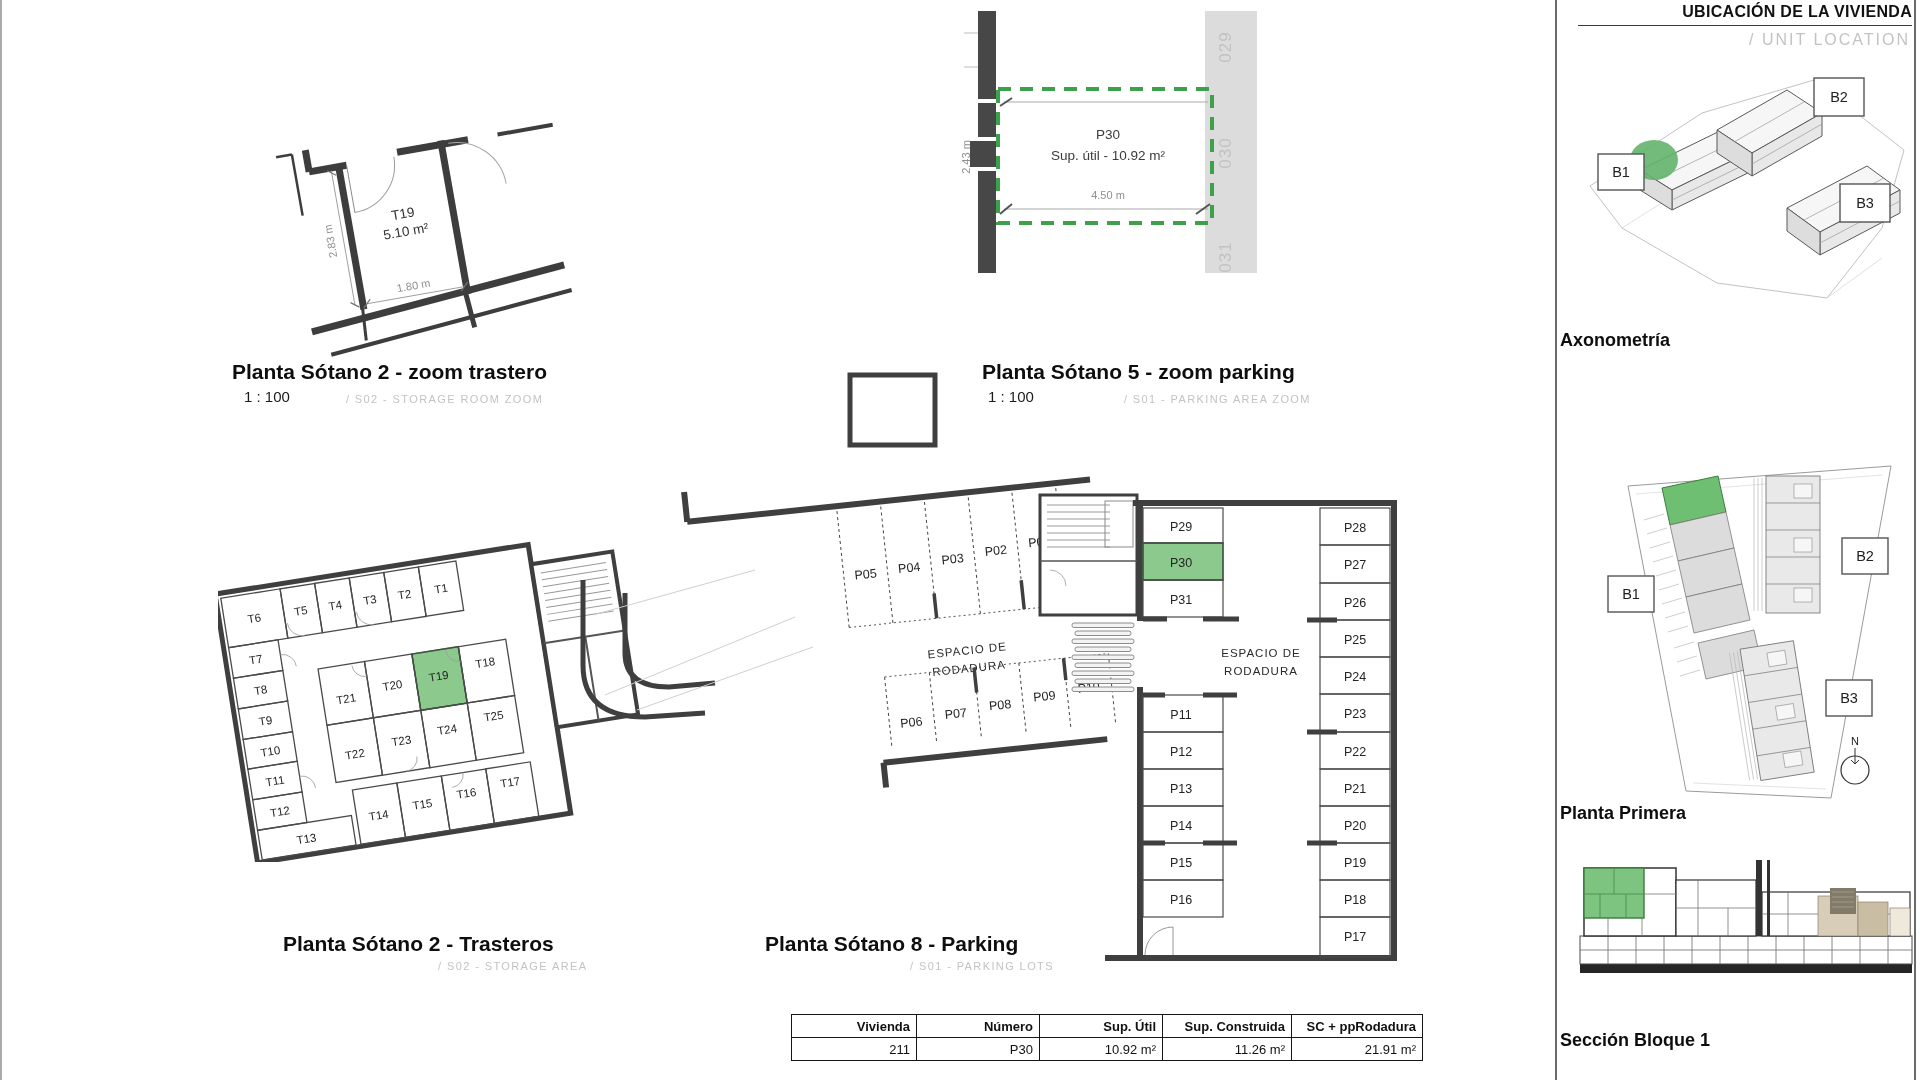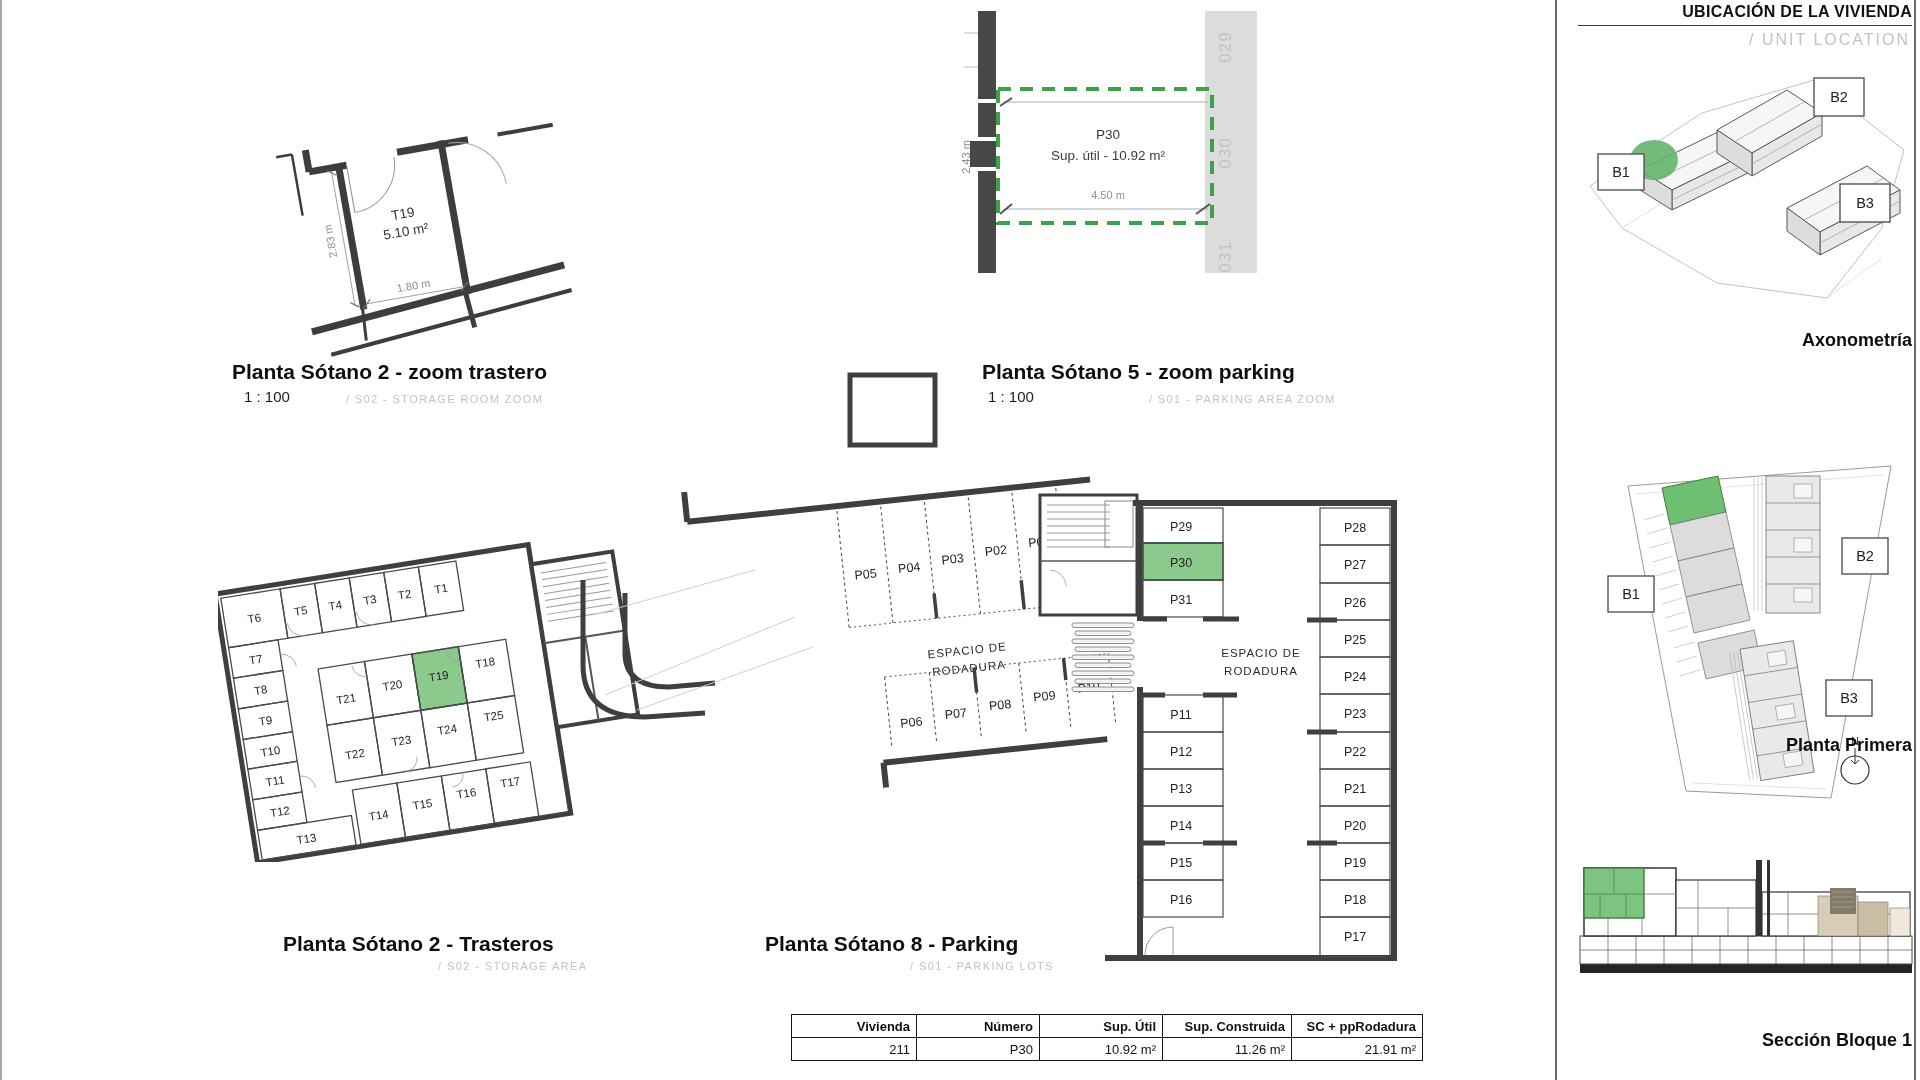--- a/index.html
+++ b/index.html
@@ -7,21 +7,21 @@
          font-family:"Liberation Sans",sans-serif;overflow:hidden}
   .abs{position:absolute}
   .vline{position:absolute;top:0;width:2px;height:1080px;background:#6a6a6a}
   .edge{position:absolute;top:0;left:0;width:2px;height:1080px;background:#aaaaaa}
   .h-title{font-weight:bold;font-size:21px;color:#0e0e0e;white-space:nowrap}
   .h-sub{display:flex;align-items:flex-end;margin-top:4px}
   .scale{font-size:15px;color:#1c1c1c}
   .code{font-size:11px;color:#c3c3c3;letter-spacing:1.4px;white-space:nowrap}
   .side-title{font-weight:bold;font-size:16px;color:#111;text-align:right;letter-spacing:.3px}
   .side-sub{font-size:16px;color:#c3c3c3;letter-spacing:2px;text-align:right}
-  .side-cap{font-weight:bold;font-size:18px;color:#0e0e0e;text-align:right}
+  .side-cap{font-weight:bold;font-size:18px;color:#0e0e0e;text-align:left}
   .rule{position:absolute;height:0;border-top:1.5px solid #3a3a3a}
   table.spec{border-collapse:collapse;font-size:13px;color:#111}
   table.spec td{border:1.3px solid #161616;text-align:right;padding:1px 6px;height:20px}
   table.spec .hd td{font-weight:bold}
   svg text{font-family:"Liberation Sans",sans-serif}
   .cl{font-size:11.5px;fill:#242424}
   .sl{font-size:12.5px;fill:#242424}
   .esp{font-size:11.5px;fill:#2a2a2a;letter-spacing:1px}
   .dim{font-size:11px;fill:#8f8f8f}
   .gname{font-size:17px;fill:#c2c2c2;letter-spacing:1px}
@@ -93,21 +93,21 @@
     <text x="146" y="136" text-anchor="middle" font-size="13.5" fill="#3c3c3c">P30</text>
     <text x="146" y="157" text-anchor="middle" font-size="13.5" fill="#3c3c3c">Sup. útil - 10.92 m²</text>
     <text class="dim" x="146" y="196" text-anchor="middle" font-size="12.5">4.50 m</text>
     <text class="dim" transform="rotate(-90 8 154)" x="8" y="154" text-anchor="middle">2.43 m</text>
   </svg>
 
   <div class="abs" style="left:982px;top:360px;width:430px">
     <div class="h-title">Planta Sótano 5 - zoom parking</div>
     <div class="h-sub">
       <span class="scale" style="margin-left:6px">1 : 100</span>
-      <span class="code" style="margin-left:115px">/ S01 - PARKING AREA ZOOM</span>
+      <span class="code" style="margin-left:90px">/ S01 - PARKING AREA ZOOM</span>
     </div>
   </div>
 
   <svg class="abs" style="left:218px;top:512px" width="440" height="350" viewBox="0 0 440 350" style2="overflow:visible">
     <g transform="rotate(-9 210 180)">
 
       <rect x="15" y="50" width="317" height="272" fill="#ffffff" stroke="#3f3f3f" stroke-width="5"></rect>
       <rect x="332" y="70" width="82" height="165" fill="#ffffff" stroke="#3f3f3f" stroke-width="4"></rect>
 
       <path d="M340,80 H406 M340,87 H406 M340,94 H406 M340,101 H406 M340,108 H406 M340,115 H406 M340,122 H406 M340,129 H406" stroke="#999" stroke-width="1" fill="none"></path>
@@ -417,21 +417,21 @@
     <text class="blab" x="267" y="113" text-anchor="middle">B2</text>
     <rect x="228" y="232" width="46" height="36" fill="#fff" stroke="#555" stroke-width="1.4"></rect>
     <text class="blab" x="251" y="255" text-anchor="middle">B3</text>
 
     <g>
       <circle cx="257" cy="322" r="14" fill="none" stroke="#333" stroke-width="1.2"></circle>
       <path d="M257,300 V316 M253,312 L257,316 L261,312" stroke="#333" stroke-width="1" fill="none"></path>
       <text x="257" y="297" text-anchor="middle" font-size="11" fill="#222">N</text>
     </g>
   </svg>
-  <div class="abs side-cap" style="left:1560px;top:735px;width:352px">Planta Primera</div>
+  <div class="abs side-cap" style="left:1560px;top:803px;width:352px">Planta Primera</div>
 
   <svg class="abs" style="left:1578px;top:852px" width="340" height="132" viewBox="0 0 340 132">
     <rect x="2" y="112" width="332" height="9" fill="#262626"></rect>
     <rect x="2" y="84" width="332" height="28" fill="#ffffff" stroke="#4a4a4a" stroke-width="1"></rect>
     <path d="M30,84 V112 M58,84 V112 M86,84 V112 M114,84 V112 M142,84 V112 M170,84 V112 M198,84 V112 M226,84 V112 M254,84 V112 M282,84 V112 M310,84 V112 M2,98 H334" stroke="#6a6a6a" stroke-width=".8" fill="none"></path>
 
     <rect x="6" y="16" width="92" height="68" fill="#ffffff" stroke="#333" stroke-width="1.5"></rect>
     <rect x="98" y="28" width="80" height="56" fill="#ffffff" stroke="#333" stroke-width="1.2"></rect>
     <rect x="184" y="40" width="148" height="44" fill="#ffffff" stroke="#333" stroke-width="1.2"></rect>
     <path d="M6,42 H98 M64,16 V84 M30,42 V84 M98,56 H178 M120,28 V84 M150,56 V84 M184,62 H332 M210,40 V84" stroke="#777" stroke-width=".8" fill="none"></path>

